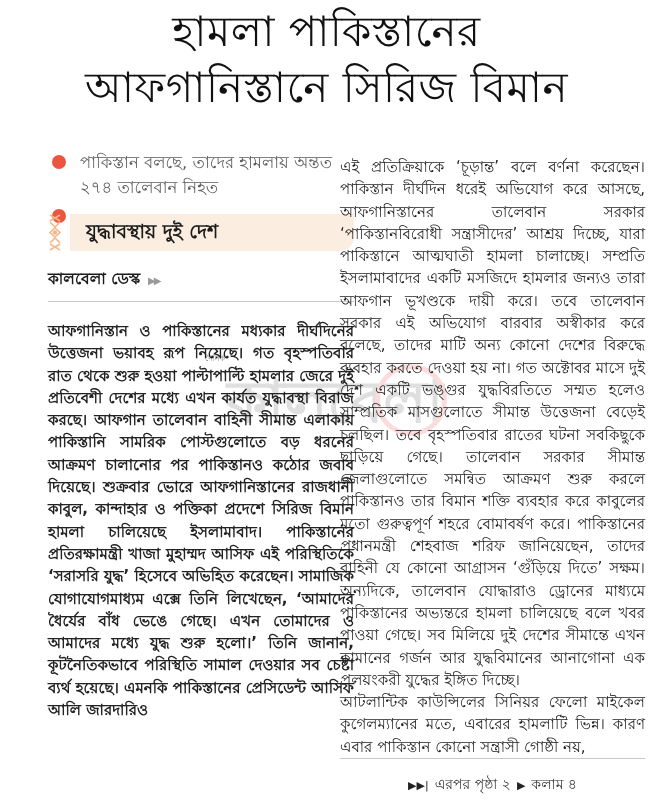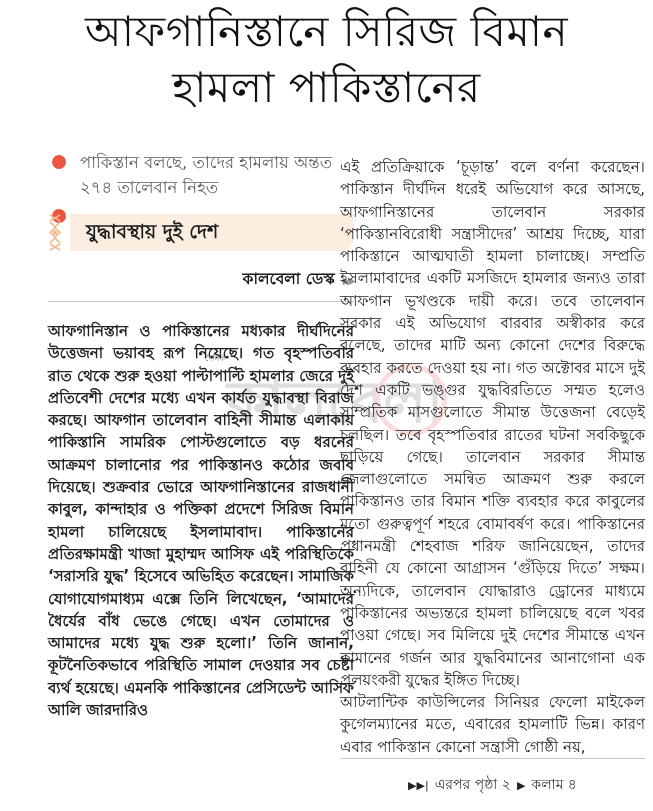--- a/index.html
+++ b/index.html
@@ -33,21 +33,21 @@
       width: 14px; height: 37px; margin-right: 8px; flex: 0 0 14px;
     }
     .section-head .band {
       flex: 1; height: 37px; background: #fbeee1; border-radius: 0 0 14px 0;
       display: flex; align-items: center; padding-left: 16px;
       font-size: 19px; font-weight: bold; color: #1c1c1c;
     }
 
     .byline {
       margin-top: 18px; font-size: 15.5px; font-weight: bold; color: #1c1c1c;
-      display: flex; align-items: center; gap: 8px; height: 22px; justify-content: flex-end;
+      display: flex; align-items: center; gap: 8px; height: 22px;
     }
     .byline .arrows { color: #9a9a9a; font-size: 10px; letter-spacing: -2px; }
     .rule { height: 1px; background: #c8c8c8; margin: 10px 0 0 0; }
 
     .body-text {
       font-size: 15px; line-height: 22.3px; text-align: justify; color: #232323;
       margin: 0;
     }
     .left-body { margin-top: 18px; font-weight: bold; }
 
@@ -74,22 +74,22 @@
       border: 5px solid #e64545; border-radius: 50%; opacity: 1;
     }
     .wm-label {
       position: absolute; left: 205px; top: 352px; font-size: 8px; color: #8a8a8a; font-family: Liberation Serif, serif;
     }
   </style>
 </head>
 <body>
 
 <div class="headline">
+  <div>হামলা পাকিস্তানের</div>
   <div>আফগানিস্তানে সিরিজ বিমান</div>
-  <div>হামলা পাকিস্তানের</div>
 </div>
 
 <div class="wm-label">দৈনিক</div>
 <div class="watermark">
   <div class="big">কালবেলা</div>
   <div class="ring"></div>
 </div>
 
 <div class="col-left">
   <ul class="bullets">

